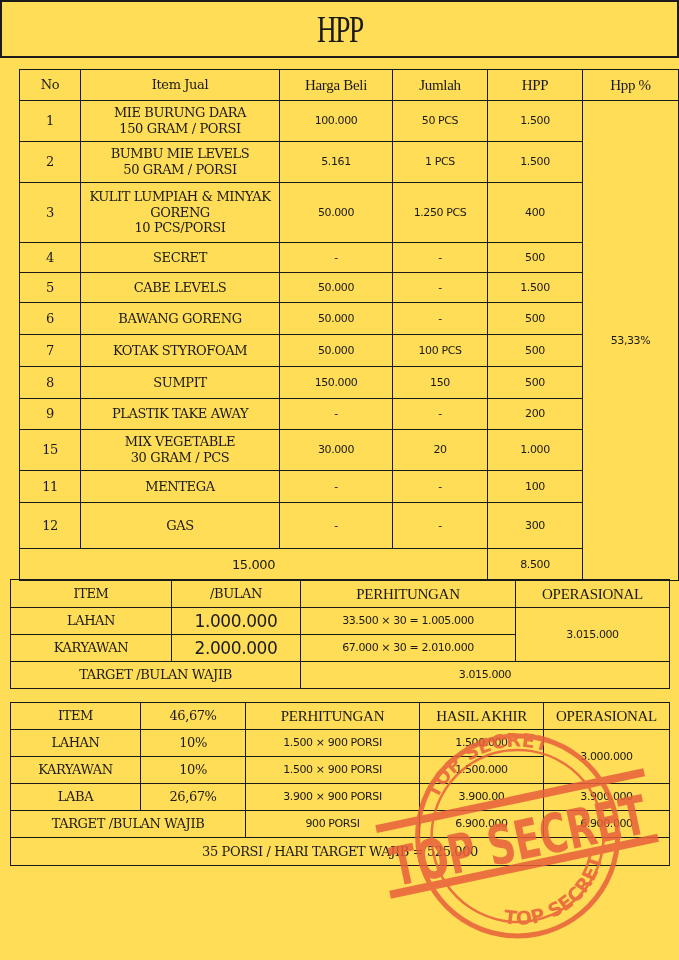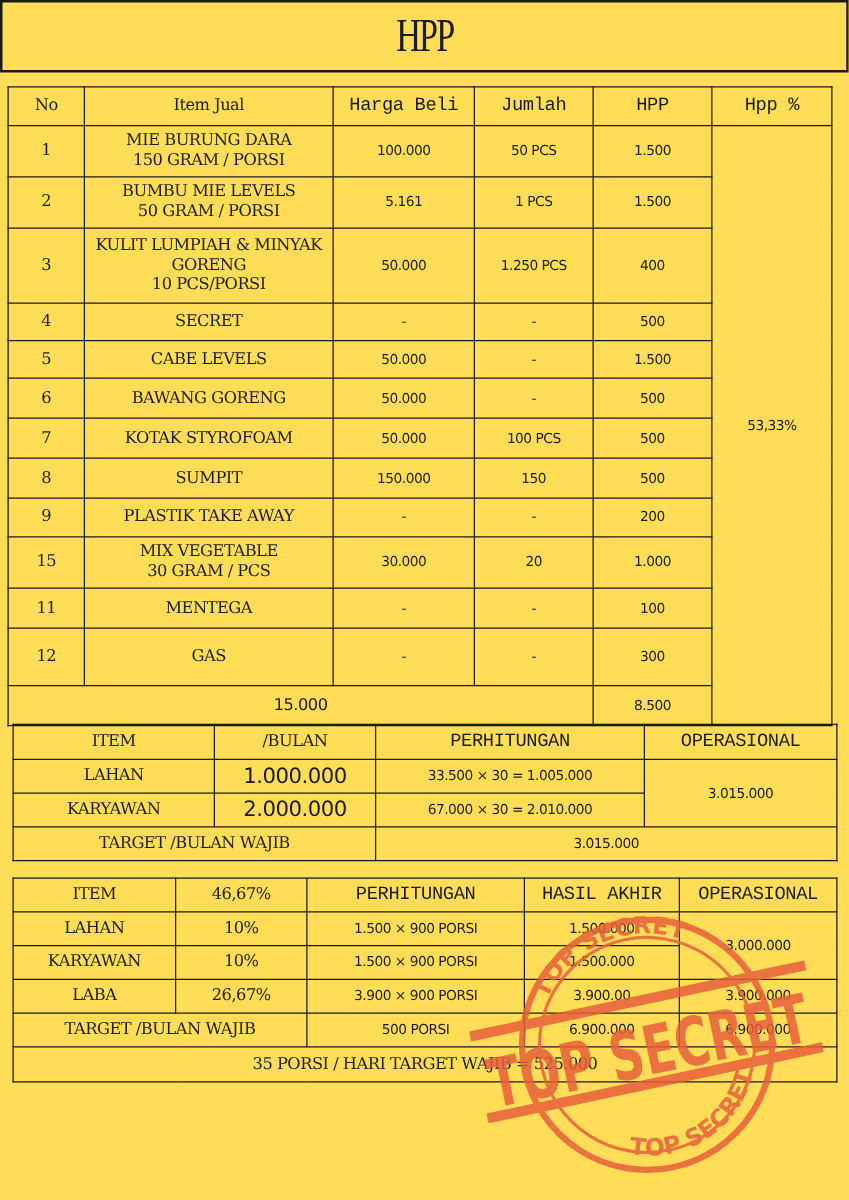--- a/index.html
+++ b/index.html
@@ -13,23 +13,23 @@
       font-family: "Liberation Serif", serif; font-size: 38px; letter-spacing: -2px;
       transform: scaleX(0.72); display: inline-block;
     }
     table { position: absolute; border-collapse: collapse; table-layout: fixed; }
     td, th {
       border: 1.5px solid #1a1a1a; text-align: center; vertical-align: middle;
       font-weight: normal; line-height: 1.2; padding: 0 2px;
     }
     .serif-narrow { font-family: "DejaVu Serif", serif; font-size: 13px; letter-spacing: -0.4px; }
     .sans { font-family: "DejaVu Sans", sans-serif; font-size: 11px; letter-spacing: -0.4px; }
-    .hdr { font-family: Liberation Mono, monospace; font-size: 15px; letter-spacing: -0.3px; }
-
-    #main-table { left: 6px; top: 69px; width: 659px; }
+    .hdr { font-family: Liberation Serif, serif; font-size: 15px; letter-spacing: -0.3px; }
+
+    #main-table { left: 19px; top: 69px; width: 659px; }
     #ops-table { left: 10px; top: 579px; width: 659px; }
     #target-table { left: 10px; top: 702px; width: 659px; }
 
     .stamp {
       position: absolute; left: 372px; top: 718px; width: 290px; height: 230px;
       pointer-events: none; opacity: 0.85;
     }
   </style>
 </head>
 <body>
@@ -242,21 +242,21 @@
   </tr>
   <tr style="height:27px">
     <td class="serif-narrow">LABA</td>
     <td class="serif-narrow">26,67%</td>
     <td class="sans">3.900 × 900 PORSI</td>
     <td class="sans">3.900.00</td>
     <td class="sans">3.900.000</td>
   </tr>
   <tr style="height:27px">
     <td class="serif-narrow" colspan="2">TARGET /BULAN WAJIB</td>
-    <td class="sans">500 PORSI</td>
+    <td class="sans">900 PORSI</td>
     <td class="sans">6.900.000</td>
     <td class="sans">6.900.000</td>
   </tr>
   <tr style="height:28px">
     <td class="serif-narrow" colspan="5">35 PORSI / HARI TARGET WAJIB = 525.000</td>
   </tr>
 </tbody>
   </table>
 
 <svg class="stamp" viewBox="0 0 290 230">

